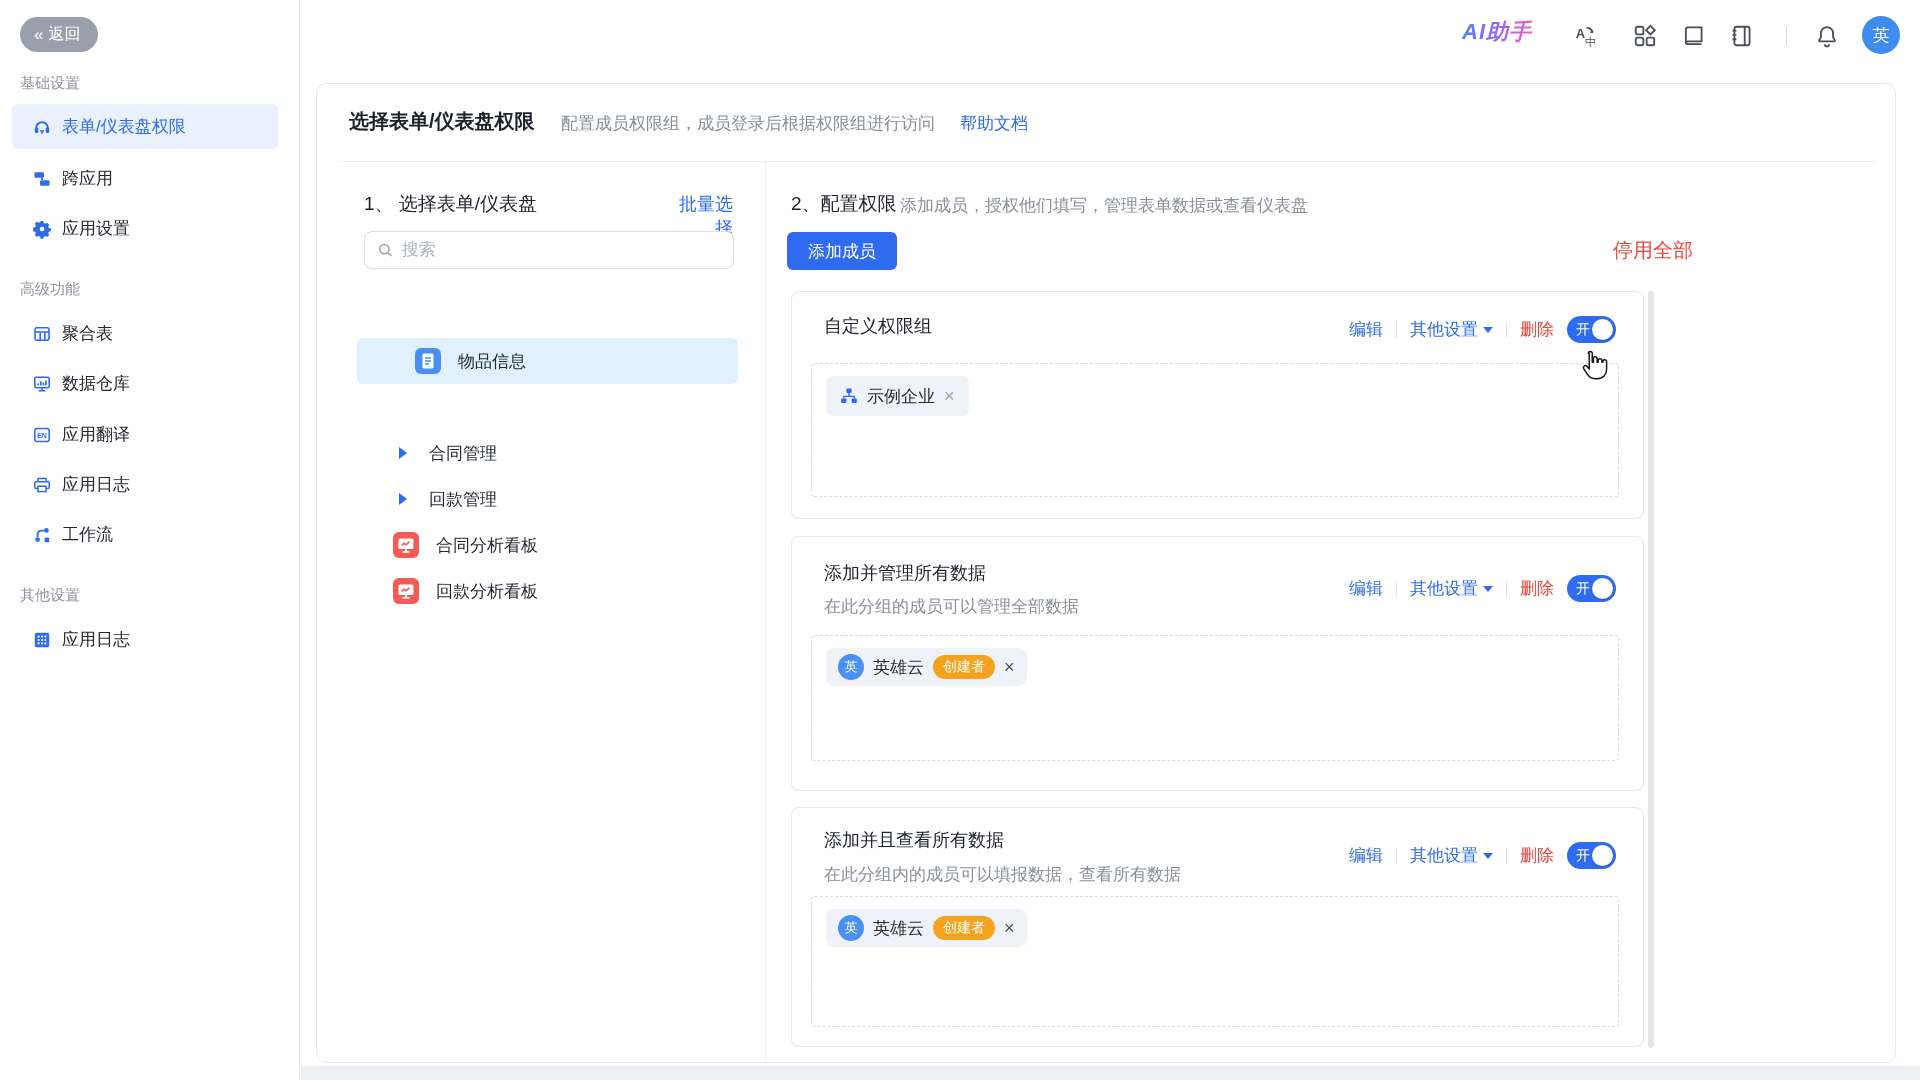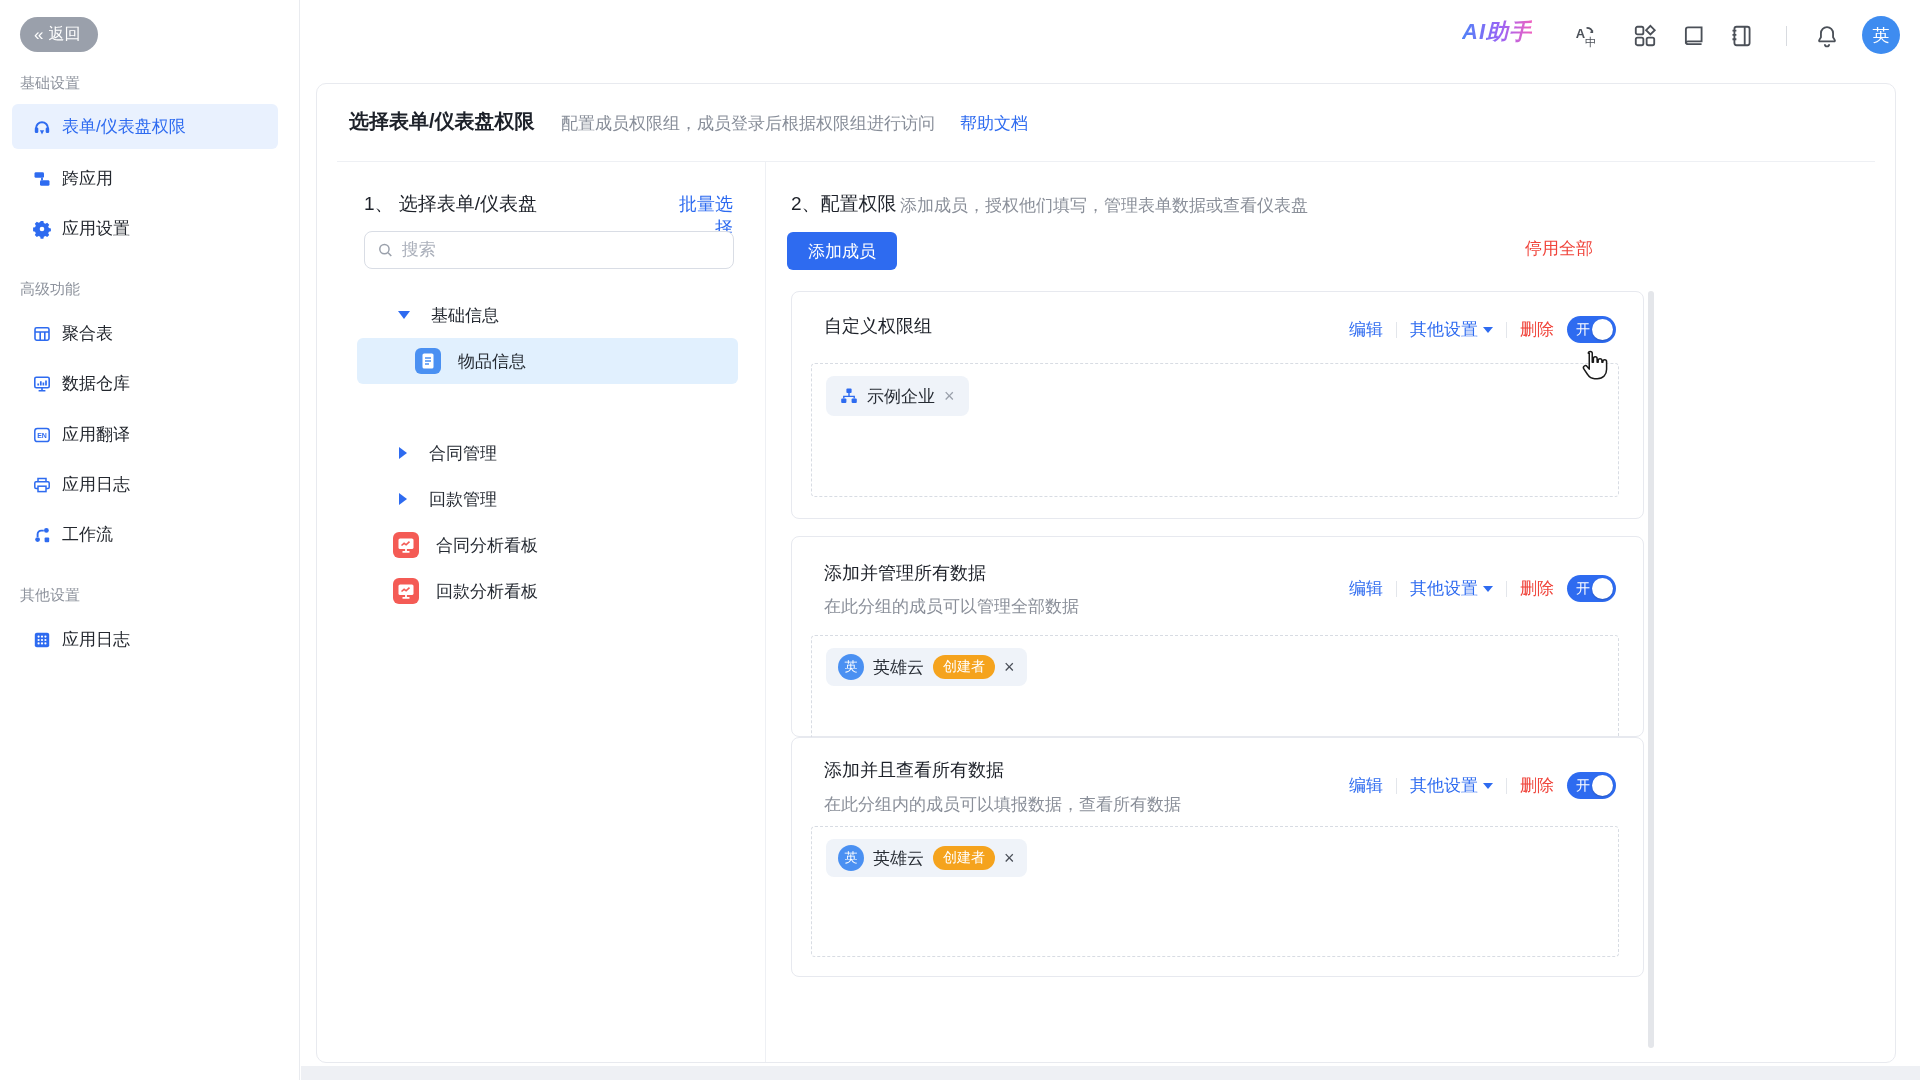--- a/index.html
+++ b/index.html
@@ -57,21 +57,21 @@
   .caret-down { width:0; height:0; border-left:6px solid transparent;
     border-right:6px solid transparent; border-top:8px solid #2e6bf0; }
   .caret-right { width:0; height:0; border-top:6px solid transparent;
     border-bottom:6px solid transparent; border-left:8px solid #2e6bf0; }
 
   
   .step2-sub { position:absolute; left:583px; top:110px; font-size:17px; color:#8a8f99; }
   .add-btn { position:absolute; left:470px; top:148px; width:110px; height:38px;
     background:#2e6bf0; border:none; border-radius:6px; color:#fff; font-size:17px;
     font-family:inherit; cursor:pointer; }
-  .disable-all { position:absolute; left:1208px; top:153px; font-size:17px; color:#f0443b; cursor:pointer; }
+  .disable-all { position:absolute; left:1296px; top:153px; font-size:20px; color:#f0443b; cursor:pointer; }
   .scrollbar { position:absolute; left:1331px; top:207px; width:6px; height:757px;
     background:#e4e6ea; border-radius:3px; }
   #groups { position:absolute; left:474px; top:207px; width:853px; }
   .group-card { position:relative; width:853px; border:1px solid #e7e9ef; border-radius:8px; background:#fff; }
   .g-title { position:absolute; left:32px; font-size:18px; color:#1d2129; }
   .g-sub { position:absolute; left:32px; font-size:17px; color:#8a8f99; }
   .g-actions { position:absolute; right:27px; display:flex; align-items:center; gap:13px; }
   .act-link { font-size:17px; color:#2e6bf0; cursor:pointer; display:flex; align-items:center; gap:5px; }
   .act-link.danger { color:#f0443b; }
   .act-sep { width:1px; height:16px; background:#e3e6eb; }
@@ -260,24 +260,20 @@
   <div class="batch-link">批量选择</div>
 
   <div class="search-box">
     <svg width="18" height="18" viewBox="0 0 18 18">
       <circle cx="8" cy="8" r="5" fill="none" stroke="#9aa0ab" stroke-width="1.6"></circle>
       <path d="M12 12l3.4 3.4" stroke="#9aa0ab" stroke-width="1.6"></path>
     </svg>
     <input type="text" placeholder="搜索" style="">
   </div>
 
-  <div class="tree-row" style="top:208px">
-    <span style="margin-left:41px" class="caret-down"></span>
-    <span style="margin-left:21px">基础信息</span>
-  </div>
 
   <div class="tree-row selected" style="top:254px">
     <svg style="margin-left:58px" width="26" height="26" viewBox="0 0 26 26">
       <rect width="26" height="26" rx="6" fill="#4a90f2"></rect>
       <rect x="7.5" y="5.5" width="11" height="15" rx="1.6" fill="#fff"></rect>
       <path d="M10 10h6M10 13h6M10 16h4" stroke="#4a90f2" stroke-width="1.4"></path>
     </svg>
     <span style="margin-left:17px">物品信息</span>
   </div>
 
@@ -344,21 +340,21 @@
             <rect x="1.2" y="11.6" width="5.2" height="4.4" rx="1" fill="#2e6bf0"></rect>
             <rect x="11.6" y="11.6" width="5.2" height="4.4" rx="1" fill="#2e6bf0"></rect>
             <path d="M9 6v3M3.8 11.6V9.4h10.4v2.2" fill="none" stroke="#2e6bf0" stroke-width="1.4"></path>
           </svg>
           <span>示例企业</span>
           <span class="x-btn">×</span>
         </span>
       </div>
     </div>
 
-    <div class="group-card" style="height:201px; ">
+    <div class="group-card" style="height:255px; margin-bottom:16px">
       <div class="g-title" style="top:24px">添加并管理所有数据</div>
       <div class="g-sub" style="top:58px">在此分组的成员可以管理全部数据</div>
       <div class="g-actions" style="top:38px">
         <span class="act-link">编辑</span>
         <span class="act-sep"></span>
         <span class="act-link">
           <span>其他设置</span>
           <span class="dd-caret"></span>
         </span>
         <span class="act-sep"></span>

